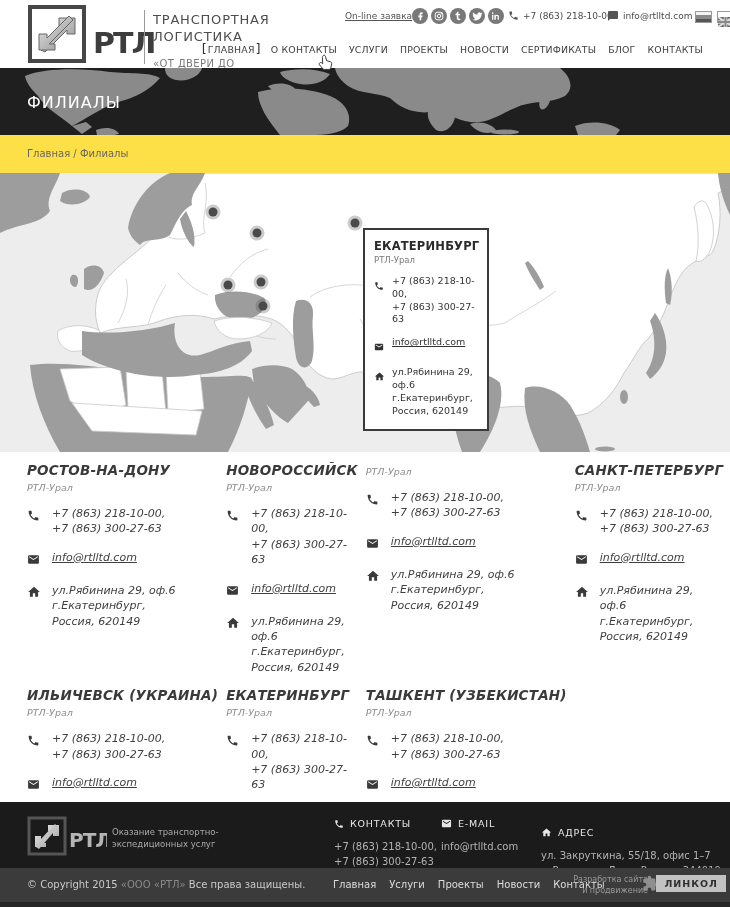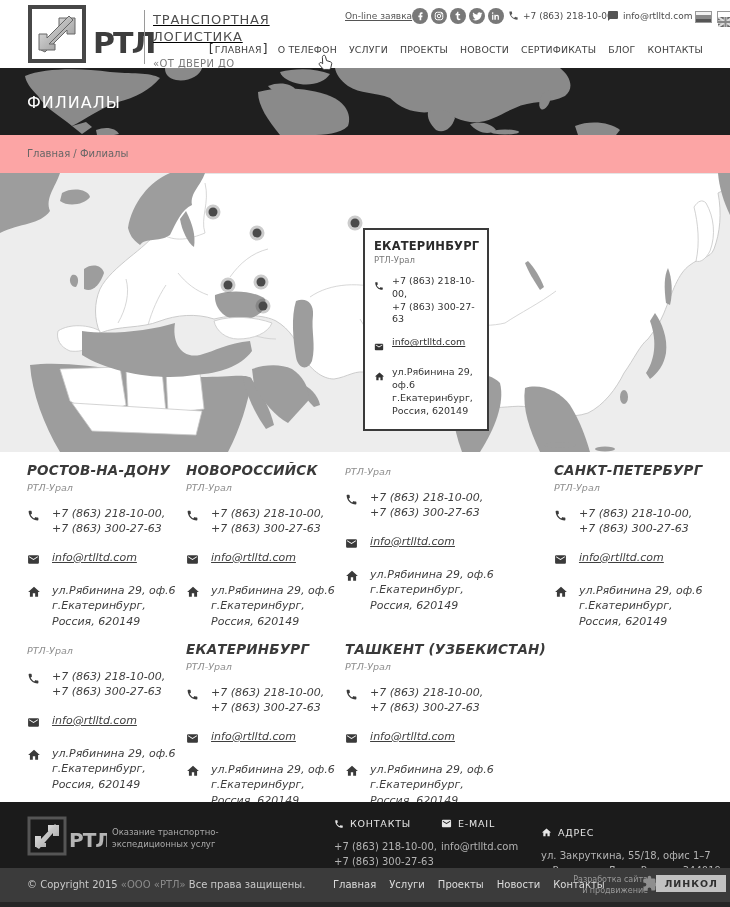--- a/index.html
+++ b/index.html
@@ -6,21 +6,21 @@
   .page{position:relative;width:730px;height:907px;overflow:hidden;background:#fff;
         font-family:"DejaVu Sans","Liberation Sans",sans-serif;-webkit-font-smoothing:antialiased;}
 
   
   .header{position:absolute;top:0;left:0;width:730px;height:68px;background:#fff;}
   .logo-box{position:absolute;left:27px;top:4px;width:235px;height:60px;}
   .logo-svg{position:absolute;left:0;top:0;}
   .logo-rtl{position:absolute;left:66px;top:22px;font-weight:bold;font-size:30px;color:#3d3d3d;
             letter-spacing:-2px;transform:scaleY(.95);}
   .logo-divider{position:absolute;left:117px;top:6px;width:1px;height:54px;background:#9a9a9a;}
-  .company-text{position:absolute;left:126px;top:8px;text-decoration:underline;}
+  .company-text{position:absolute;left:126px;top:8px;}
   .company-line{font-size:13px;color:#4d4d4d;letter-spacing:.8px;line-height:1.3;}
   .company-tag{font-size:10px;color:#7a7a7a;letter-spacing:.4px;margin-top:12px;}
 
   .online-link{position:absolute;left:345px;top:11px;font-size:9px;color:#555;
                text-decoration:underline;cursor:pointer;}
   .social-row{position:absolute;left:412px;top:8px;display:flex;gap:3px;}
   .soc{width:16px;height:16px;border-radius:50%;background:#787878;display:flex;
        align-items:center;justify-content:center;cursor:pointer;}
   .soc svg{display:block;}
   .hdr-contact{position:absolute;top:10px;display:flex;align-items:center;gap:4px;}
@@ -34,21 +34,21 @@
   .nav-item.active::before{content:"[";position:absolute;left:-2px;top:-3px;font-size:13px;color:#333;}
   .nav-item.active::after{content:"]";position:absolute;right:-2px;top:-3px;font-size:13px;color:#333;}
   .cursor-hand{position:absolute;left:318px;top:54px;z-index:30;}
 
   
   .banner{position:absolute;top:68px;left:0;width:730px;height:67px;background:#1f1f1f;overflow:hidden;}
   .banner-title{position:absolute;left:27px;top:50%;transform:translateY(-50%);color:#fff;
                 font-size:16px;letter-spacing:1px;z-index:2;}
 
   
-  .breadcrumb-bar{position:absolute;top:135px;left:0;width:730px;height:38px;background:#fca5a5;}
+  .breadcrumb-bar{position:absolute;top:135px;left:0;width:730px;height:38px;background:#fde047;}
   .breadcrumb{position:absolute;left:27px;top:13px;font-size:10px;color:#666;cursor:pointer;}
 
   
   .map-section{position:absolute;top:173px;left:0;width:730px;height:279px;background:#ededed;overflow:hidden;}
   .map-dot{position:absolute;width:15px;height:15px;border-radius:50%;
            background:rgba(85,85,85,.30);transform:translate(-50%,-50%);cursor:pointer;}
   .map-dot::after{content:"";position:absolute;left:3px;top:3px;width:9px;height:9px;
                   border-radius:50%;background:#4a4a4a;}
   .map-popup{position:absolute;left:363px;top:55px;width:126px;box-sizing:border-box;
              background:#fff;border:2px solid #3a3a3a;padding:9px 9px 11px;z-index:5;}
@@ -177,21 +177,21 @@
             <rect width="30" height="20" fill="#666"></rect>
             <path d="M0 0 30 20 M30 0 0 20" stroke="#ddd" stroke-width="4"></path>
             <path d="M15 0 V20 M0 10 H30" stroke="#ddd" stroke-width="7"></path>
             <path d="M15 0 V20 M0 10 H30" stroke="#888" stroke-width="4"></path>
           </svg>
       </span>
     </div>
 
     <nav class="nav">
         <a class="nav-item active">ГЛАВНАЯ</a>
-        <a class="nav-item">О ТЕЛЕФОН</a>
+        <a class="nav-item">О КОНТАКТЫ</a>
         <a class="nav-item">УСЛУГИ</a>
         <a class="nav-item">ПРОЕКТЫ</a>
         <a class="nav-item">НОВОСТИ</a>
         <a class="nav-item">СЕРТИФИКАТЫ</a>
         <a class="nav-item">БЛОГ</a>
         <a class="nav-item">КОНТАКТЫ</a>
       </nav>
     <svg class="cursor-hand" width="15" height="18" viewBox="0 0 15 18">
       <path d="M5.2 1.6c.8-.6 1.9-.3 2.2.7l1.2 4.3 3.9 1.2c.9.3 1.4 1.2 1.2 2.1l-.9 3.9c-.2 1-1.1 1.6-2.1 1.6H6.3c-.5 0-1.1-.2-1.4-.6L1.6 11c-.6-.7-.5-1.7.2-2.2.5-.4 1.3-.4 1.8 0l1.1.9-.3-6.3c0-.7.2-1.4.8-1.8z" fill="#fff" stroke="#3a3a3a" stroke-width="1"></path>
     </svg>
@@ -459,20 +459,21 @@
         </span>
         <div class="c-text">
           <div>ул.Рябинина 29, оф.6</div>
           <div>г.Екатеринбург,</div>
           <div>Россия, 620149</div>
         </div>
       </div>
     </div>
 
     <div class="branch-card">
+      <div class="b-title">ИЛЬИЧЕВСК (УКРАИНА)</div>
       <div class="b-sub">РТЛ-Урал</div>
       <div class="c-row">
         <span class="c-icon">
           <svg width="13" height="13" viewBox="0 0 24 24">
               <path fill="#3a3a3a" d="M6.6 10.8c1.4 2.8 3.8 5.1 6.6 6.6l2.2-2.2c.3-.3.7-.4 1-.2 1.1.4 2.3.6 3.6.6.5 0 1 .4 1 1V20c0 .6-.5 1-1 1C10.6 21 3 13.4 3 4c0-.6.4-1 1-1h3.5c.6 0 1 .4 1 1 0 1.2.2 2.4.6 3.6.1.3 0 .7-.3 1l-2.2 2.2z"></path>
             </svg>
         </span>
         <div class="c-text">
           <div>+7 (863) 218-10-00,</div>
           <div>+7 (863) 300-27-63</div>

